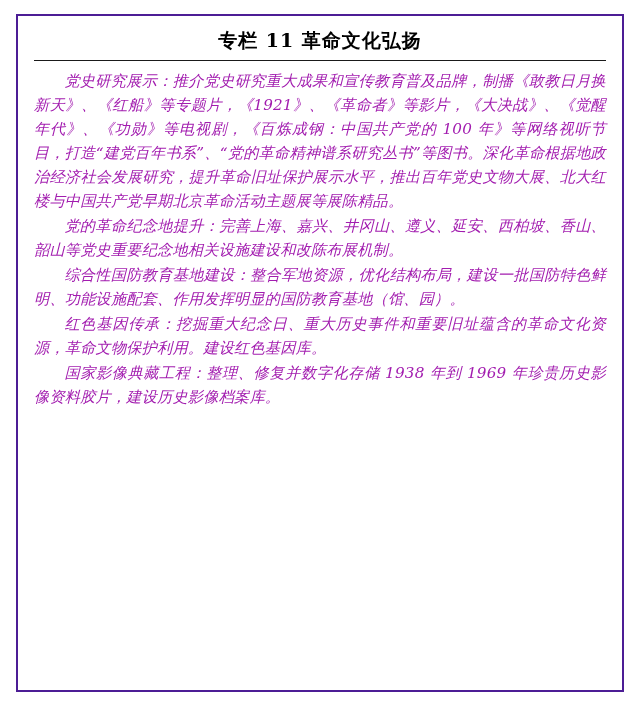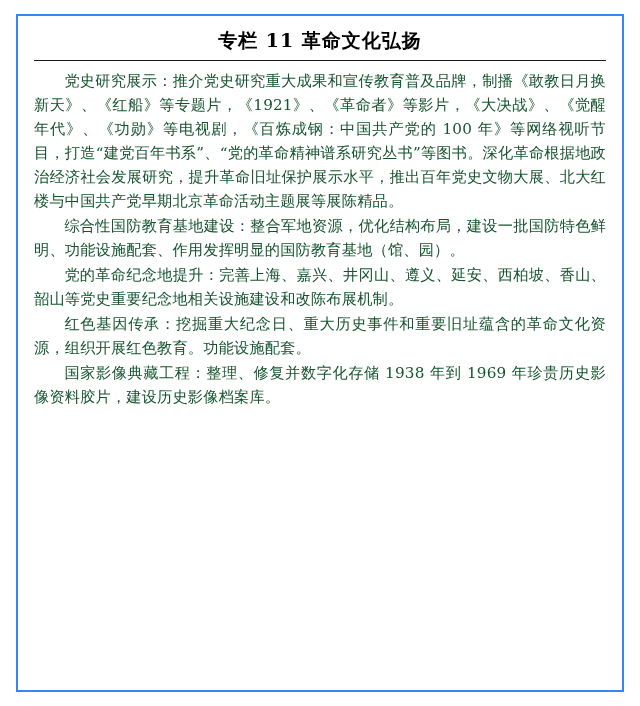--- a/index.html
+++ b/index.html
@@ -14,21 +14,21 @@
     overflow: hidden;
   }
   .page {
     position: relative;
     width: 640px;
     height: 706px;
     box-sizing: border-box;
     padding: 14px 16px 10px 16px;
   }
   .box {
-    border: 2px solid #3b82f6;
+    border: 2px solid #4c1d95;
     box-sizing: border-box;
     width: 608px;
     height: 678px;
     padding: 10px 16px 8px 16px;
     background: #ffffff;
     position: relative;
   }
   .title {
     text-align: center;
     font-size: 19px;
@@ -40,38 +40,39 @@
   }
   .rule {
     border: none;
     border-top: 1.6px solid #1a1a1a;
     margin: 6px 0 8px 0;
     height: 0;
   }
   .body-text {
     font-size: 15.2px;
     line-height: 1.58;
-    color: #14532d;
+    color: #a21caf;
     text-align: justify;
     text-justify: inter-ideograph;
+    font-style: italic;
   }
   .para {
     text-indent: 2em;
     margin: 0 0 1px 0;
     letter-spacing: 0.2px;
   }
 </style>
 </head>
 <body>
 
 <div class="page">
   <div class="box">
     <div class="title">专栏 11   革命文化弘扬</div>
     <hr class="rule">
     <div class="body-text">
       <p class="para">党史研究展示：推介党史研究重大成果和宣传教育普及品牌，制播《敢教日月换新天》、《红船》等专题片，《1921》、《革命者》等影片，《大决战》、《觉醒年代》、《功勋》等电视剧，《百炼成钢：中国共产党的 100 年》等网络视听节目，打造“建党百年书系”、“党的革命精神谱系研究丛书”等图书。深化革命根据地政治经济社会发展研究，提升革命旧址保护展示水平，推出百年党史文物大展、北大红楼与中国共产党早期北京革命活动主题展等展陈精品。</p>
+      <p class="para">党的革命纪念地提升：完善上海、嘉兴、井冈山、遵义、延安、西柏坡、香山、韶山等党史重要纪念地相关设施建设和改陈布展机制。</p>
       <p class="para">综合性国防教育基地建设：整合军地资源，优化结构布局，建设一批国防特色鲜明、功能设施配套、作用发挥明显的国防教育基地（馆、园）。</p>
-      <p class="para">党的革命纪念地提升：完善上海、嘉兴、井冈山、遵义、延安、西柏坡、香山、韶山等党史重要纪念地相关设施建设和改陈布展机制。</p>
-      <p class="para">红色基因传承：挖掘重大纪念日、重大历史事件和重要旧址蕴含的革命文化资源，组织开展红色教育。功能设施配套。</p>
+      <p class="para">红色基因传承：挖掘重大纪念日、重大历史事件和重要旧址蕴含的革命文化资源，革命文物保护利用。建设红色基因库。</p>
       <p class="para">国家影像典藏工程：整理、修复并数字化存储 1938 年到 1969 年珍贵历史影像资料胶片，建设历史影像档案库。</p>
     </div>
   </div>
 </div>
 
 </body></html>

